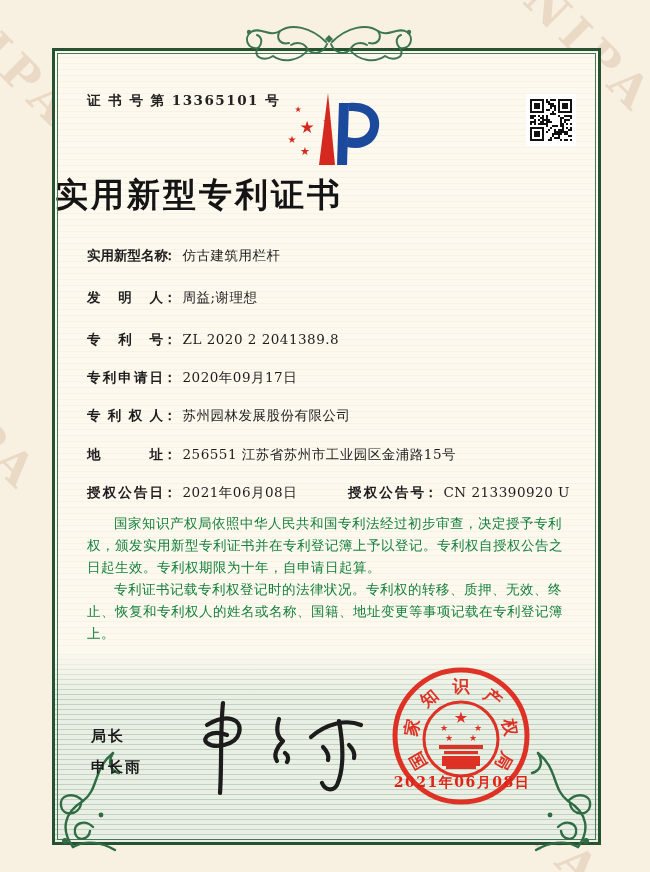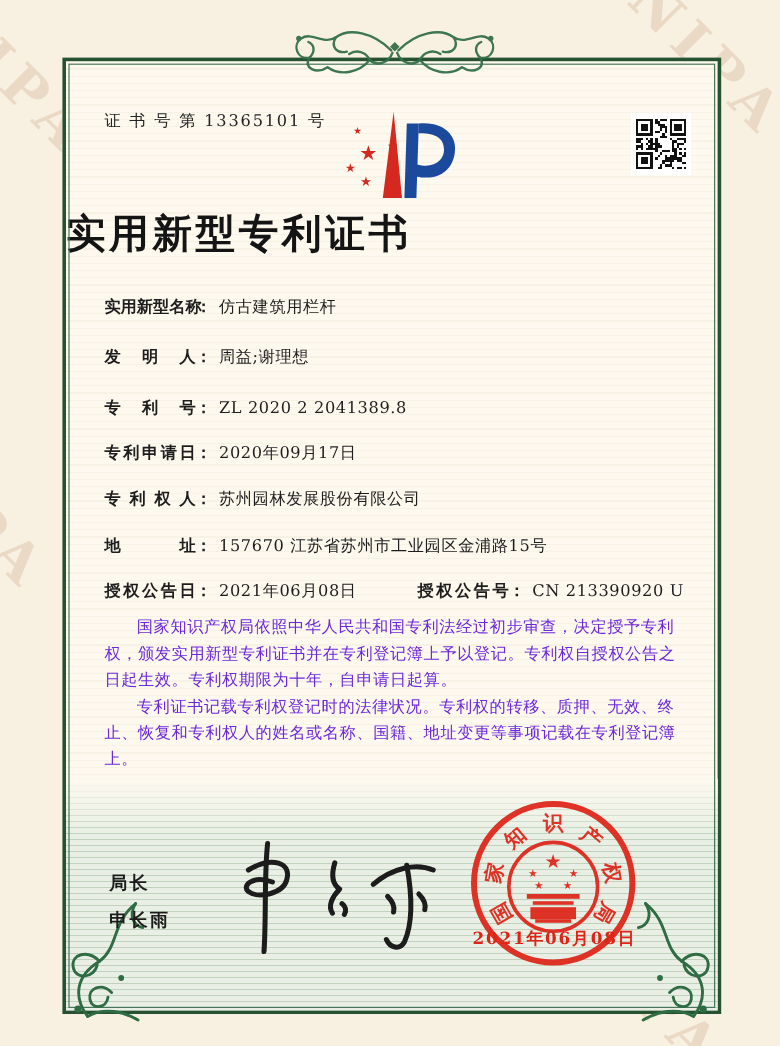--- a/index.html
+++ b/index.html
@@ -28,33 +28,33 @@
   }
   .guilloche{
     position:absolute;left:0;right:0;bottom:0;height:193px;
     background-color:#e9efe4;
     background-image:repeating-linear-gradient(180deg,rgba(158,186,156,.55) 0 1px,rgba(0,0,0,0) 1px 5px);
   }
   .guilloche::before{
     content:"";position:absolute;left:0;right:0;top:0;height:46px;
     background:linear-gradient(180deg,#fdf9ef 0,rgba(253,249,239,0) 100%);
   }
-  .cert-no{position:absolute;left:32px;top:41px;font-size:13.5px;color:#232323;letter-spacing:1.5px;}
+  .cert-no{position:absolute;left:32px;top:41px;font-size:13.5px;color:#232323;letter-spacing:1.5px;font-weight:bold;}
   .logo{position:absolute;left:229px;top:36px;width:100px;height:86px;}
   .qr{position:absolute;left:471px;top:43px;width:46px;height:48px;background:#fff;padding:2px;}
   .title{
     position:absolute;left:0;width:100%;top:122px;text-align:left;
     font-size:33px;font-weight:600;color:#141414;letter-spacing:3px;
   }
   .row{position:absolute;left:32px;font-size:13.5px;color:#1d1d1d;white-space:nowrap;}
   .flabel{display:inline-block;width:76px;text-align:justify;text-align-last:justify;font-weight:600;}
   .fcolon{font-weight:600;margin-right:6px;}
   .fval{letter-spacing:.5px;}
   .grant2{position:absolute;left:261px;top:0;}
-  .paras{position:absolute;left:32px;top:461px;width:484px;font-size:13.5px;line-height:22px;color:#6d28d9;}
+  .paras{position:absolute;left:32px;top:461px;width:484px;font-size:13.5px;line-height:22px;color:#15803d;}
   .paras p{margin:0;text-indent:2em;letter-spacing:.5px;}
   .sign-block{position:absolute;left:36px;top:676px;font-family:"DejaVu Sans","Liberation Sans",sans-serif;
     font-weight:700;font-size:15px;color:#1c1c1c;z-index:5;}
   .sign-block div{margin-bottom:12px;letter-spacing:2px;}
   .signature{position:absolute;left:138px;top:640px;z-index:5;}
   .seal{position:absolute;left:331px;top:610px;z-index:5;}
   .seal-date{
     position:absolute;left:324px;top:723px;width:166px;text-align:center;z-index:6;
     color:#df2317;font-size:14px;font-weight:700;letter-spacing:1.5px;
   }
@@ -273,21 +273,21 @@
   <div class="row" style="top:280px">
     <span class="flabel">专利号</span><span class="fcolon">：</span><span class="fval">ZL 2020 2 2041389.8</span>
   </div>
   <div class="row" style="top:318px">
     <span class="flabel">专利申请日</span><span class="fcolon">：</span><span class="fval">2020年09月17日</span>
   </div>
   <div class="row" style="top:356px">
     <span class="flabel">专利权人</span><span class="fcolon">：</span><span class="fval">苏州园林发展股份有限公司</span>
   </div>
   <div class="row" style="top:395px">
-    <span class="flabel">地址</span><span class="fcolon">：</span><span class="fval">157670 江苏省苏州市工业园区金浦路15号</span>
+    <span class="flabel">地址</span><span class="fcolon">：</span><span class="fval">256551 江苏省苏州市工业园区金浦路15号</span>
   </div>
 
   <div class="row" style="top:433px">
     <span class="flabel">授权公告日</span><span class="fcolon">：</span><span class="fval">2021年06月08日</span>
     <span class="grant2">
       <span class="flabel">授权公告号</span><span class="fcolon">：</span><span class="fval">CN 213390920 U</span>
     </span>
   </div>
 
   <div class="paras">

